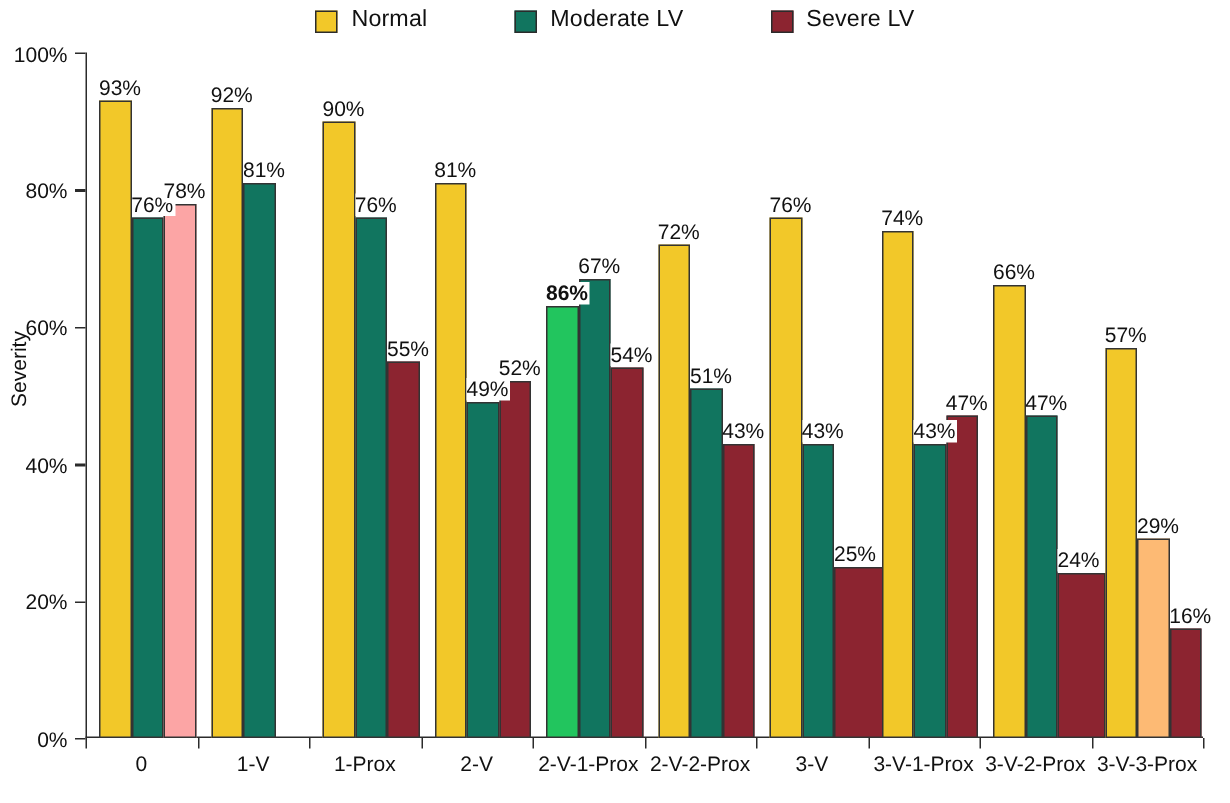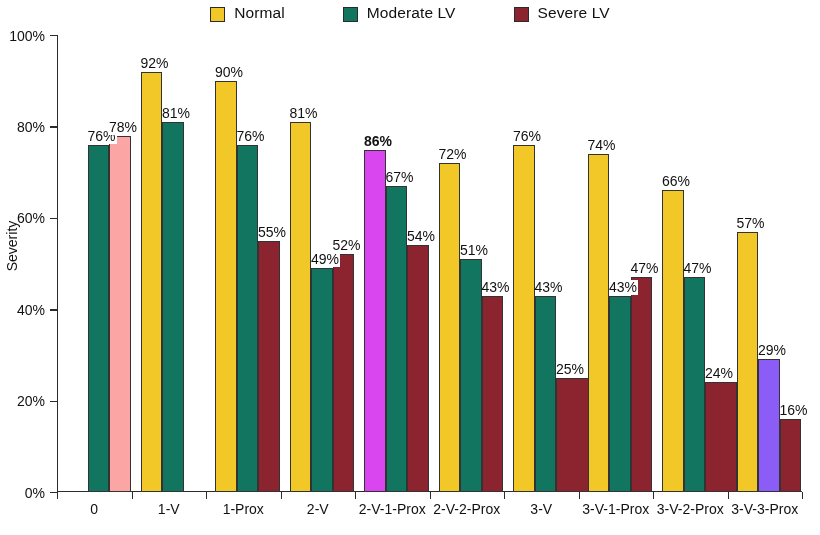--- a/index.html
+++ b/index.html
@@ -222,20 +222,23 @@
         <div class="xtick" style="left: 298px;"></div>
         <div class="xtick" style="left: 372.5px;"></div>
         <div class="xtick" style="left: 447px;"></div>
         <div class="xtick" style="left: 521.5px;"></div>
         <div class="xtick" style="left: 596px;"></div>
         <div class="xtick" style="left: 670.5px;"></div>
         <div class="xtick" style="left: 745px;"></div>
       </div>
     <div class="groups" id="groups">
         <div class="group" style="left: 9px; width: 64.5px;">
+          <div class="bar" style="left: 0px; width: 21.5px; height: 425.01px; background: rgb(242, 200, 41);">
+            <div class="bar-label">93%</div>
+          </div>
           <div class="bar" style="left: 21.5px; width: 21.5px; height: 347.32px; background: rgb(17, 117, 95);">
             <div class="bar-label">76%</div>
           </div>
           <div class="bar" style="left: 43px; width: 21.5px; height: 356.46px; background: #fca5a5;">
             <div class="bar-label">78%</div>
           </div>
         </div>
         <div class="group" style="left: 83.5px; width: 64.5px;">
           <div class="bar" style="left: 0px; width: 21.5px; height: 420.44px; background: rgb(242, 200, 41);">
             <div class="bar-label">92%</div>
@@ -260,21 +263,21 @@
             <div class="bar-label">81%</div>
           </div>
           <div class="bar" style="left: 21.5px; width: 21.5px; height: 223.93px; background: rgb(17, 117, 95);">
             <div class="bar-label">49%</div>
           </div>
           <div class="bar" style="left: 43px; width: 21.5px; height: 237.64px; background: rgb(140, 36, 48);">
             <div class="bar-label">52%</div>
           </div>
         </div>
         <div class="group" style="left: 307px; width: 64.5px;">
-          <div class="bar" style="left: 0px; width: 21.5px; height: 342px; background: #d946ef; font-weight: bold;">
+          <div class="bar" style="left: 0px; width: 21.5px; height: 288px; background: #22c55e; font-weight: bold;">
             <div class="bar-label">86%</div>
           </div>
           <div class="bar" style="left: 21.5px; width: 21.5px; height: 306.19px; background: rgb(17, 117, 95);">
             <div class="bar-label">67%</div>
           </div>
           <div class="bar" style="left: 43px; width: 21.5px; height: 246.78px; background: rgb(140, 36, 48);">
             <div class="bar-label">54%</div>
           </div>
         </div>
         <div class="group" style="left: 381.5px; width: 64.5px;">
@@ -318,21 +321,21 @@
             <div class="bar-label">47%</div>
           </div>
           <div class="bar" style="left: 43px; width: 32px; height: 109.68px; background: rgb(140, 36, 48);">
             <div class="bar-label">24%</div>
           </div>
         </div>
         <div class="group" style="left: 679.5px; width: 64.5px;">
           <div class="bar" style="left: 0px; width: 21.5px; height: 260.49px; background: rgb(242, 200, 41);">
             <div class="bar-label">57%</div>
           </div>
-          <div class="bar" style="left: 21.5px; width: 21.5px; height: 132.53px; background: #8b5cf6;">
+          <div class="bar" style="left: 21.5px; width: 21.5px; height: 132.53px; background: #fdba74;">
             <div class="bar-label">29%</div>
           </div>
           <div class="bar" style="left: 43px; width: 21.5px; height: 73.12px; background: rgb(140, 36, 48);">
             <div class="bar-label">16%</div>
           </div>
         </div>
       </div>
   </div>
 
   <div class="cat-labels" id="cat-labels">

